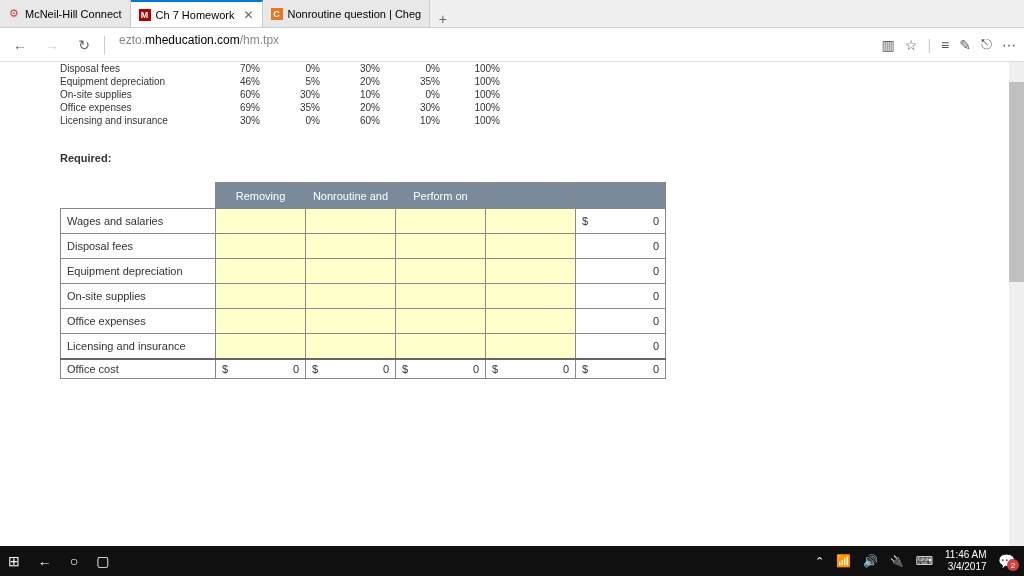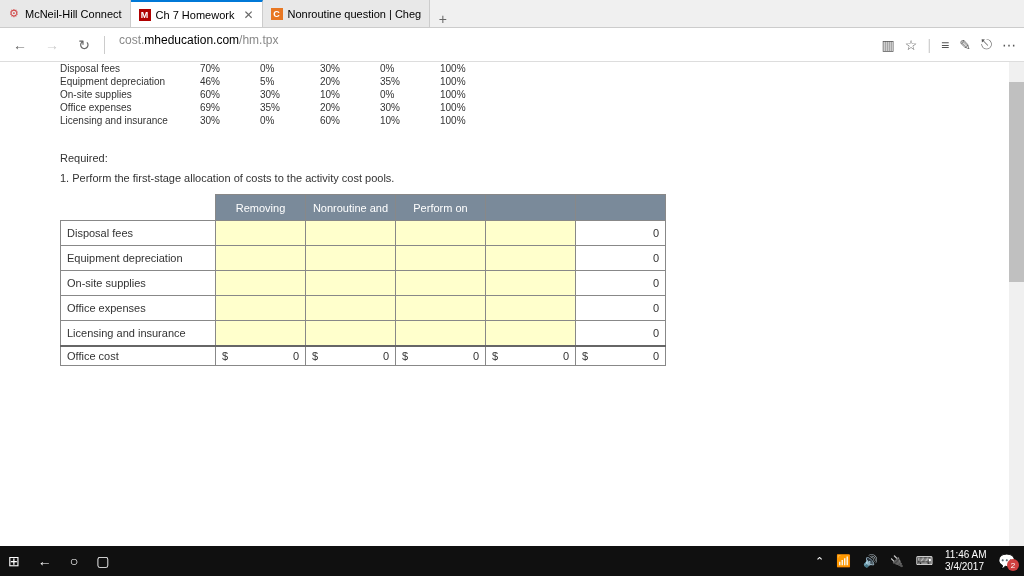--- a/index.html
+++ b/index.html
@@ -11,40 +11,40 @@
 .tab-close{font-size:12px;color:#666;margin-left:4px}
 .newtab{width:25px;text-align:center;font-size:14px;color:#666}
 .addr-bar{display:flex;align-items:center;height:34px;border-bottom:1px solid #ddd;padding:0 8px;gap:8px}
 .nav-btn{width:24px;height:24px;display:flex;align-items:center;justify-content:center;color:#666;font-size:14px}
 .url-input{flex:1;height:24px;border:none;font-size:12px;padding:0 6px;color:#333}
 .url-input .domain{color:#000}
 .url-input .path{color:#888}
 .right-icons{display:flex;gap:10px;align-items:center;color:#555;font-size:14px}
 .content{flex:1;overflow:auto;padding:0 0 0 60px;font-size:11px;color:#333;position:relative}
 .pct-table{border-collapse:collapse;font-size:10px}
-.pct-table td{padding:1px 0;text-align:left;width:60px}
+.pct-table td{padding:1px 0;text-align:right;width:60px}
 .pct-table td:first-child{text-align:left;width:140px}
-.req{margin-top:25px;font-weight:normal;font-size:11px}
+.req{margin-top:25px;font-weight:bold;font-size:11px}
 .req-text{margin-top:8px;font-size:11px}
-.main-table{border-collapse:collapse;margin-top:10px;font-size:11px}
+.main-table{border-collapse:collapse;margin-top:18px;font-size:11px}
 .main-table th,.main-table td{border:1px solid #888;padding:3px 6px}
 .main-table th{background:#7a8a9a;color:#fff;font-weight:normal;text-align:center;height:26px}
 .main-table .row-label{text-align:left;width:155px;background:#fff}
 .inp-cell{background:#ffffcc;width:90px;height:22px}
 .inp{width:100%;height:18px;border:none;background:transparent;font-size:11px}
 .tot-cell{text-align:right;width:90px}
 .cur{float:left}
 .val{float:right}
 .scrollbar{position:absolute;right:0;top:0;width:15px;height:100%;background:#f0f0f0}
 .scrollbar-thumb{background:#c0c0c0;width:15px;height:200px;margin-top:20px}
 .taskbar{height:30px;background:#101010;display:flex;align-items:center;color:#fff;font-size:10px}
 .taskbar-left{display:flex;align-items:center;gap:18px;padding-left:8px}
 .taskbar-right{margin-left:auto;display:flex;align-items:center;gap:12px;padding-right:8px}
 .taskbar-icon{font-size:14px;color:#fff}
-.clock{text-align:left;font-size:10px;line-height:12px}
+.clock{text-align:right;font-size:10px;line-height:12px}
 .notif{position:relative}
 .notif-badge{position:absolute;bottom:-2px;right:-3px;background:#d04040;border-radius:50%;width:12px;height:12px;font-size:8px;display:flex;align-items:center;justify-content:center}
 .total-row td{border-top:2px solid #666}
 </style>
 </head>
 <body>
 
 <div class="browser-tabs">
   <div class="tab">
     <span class="tab-icon" style="color:#d04040">⚙</span>
@@ -61,21 +61,21 @@
   </div>
   <div class="newtab">+</div>
 </div>
 
 <div class="addr-bar">
   <div class="nav-btn">←</div>
   <div class="nav-btn" style="color:#ccc">→</div>
   <div class="nav-btn">↻</div>
   <div style="width:1px;height:18px;background:#ccc"></div>
   <div class="url-input">
-    <span class="path">cost.</span><span class="domain" title="ezto.mheducation.com">mheducation.com</span><span class="path">/hm.tpx</span>
+    <span class="path">ezto.</span><span class="domain" title="ezto.mheducation.com">mheducation.com</span><span class="path">/hm.tpx</span>
   </div>
   <div class="right-icons">
     <span>▥</span>
     <span>☆</span>
     <span style="color:#ccc">|</span>
     <span>≡</span>
     <span>✎</span>
     <span>⎋</span>
     <span>⋯</span>
   </div>
@@ -121,35 +121,45 @@
           <td>30%</td>
           <td>0%</td>
           <td>60%</td>
           <td>10%</td>
           <td>100%</td>
         </tr>
       </tbody>
   </table>
 
   <div class="req">Required:</div>
-  <div class="req-text">1.  Perform the first-stage allocation of costs to the activity cost pools.</div>
 
   <table class="main-table">
     <thead>
       <tr>
         <th style="background:#fff;border:1px solid #888;border-top:none;border-left:none"></th>
         <th>Removing</th>
         <th>Nonroutine and</th>
         <th>Perform on</th>
         <th style="background:#7a8a9a"></th>
         <th style="background:#7a8a9a"></th>
       </tr>
     </thead>
     <tbody id="main-body">
         <tr>
+          <td class="row-label">Wages and salaries</td>
+          <td class="inp-cell"><input class="inp" style=""></td>
+          <td class="inp-cell"><input class="inp" style=""></td>
+          <td class="inp-cell"><input class="inp" style=""></td>
+          <td class="inp-cell"><input class="inp" style=""></td>
+          <td class="tot-cell">
+            <span class="cur">$</span>
+            <span class="val">0</span>
+          </td>
+        </tr>
+        <tr>
           <td class="row-label">Disposal fees</td>
           <td class="inp-cell"><input class="inp" style=""></td>
           <td class="inp-cell"><input class="inp" style=""></td>
           <td class="inp-cell"><input class="inp" style=""></td>
           <td class="inp-cell"><input class="inp" style=""></td>
           <td class="tot-cell">
             <span class="cur"></span>
             <span class="val">0</span>
           </td>
         </tr>

